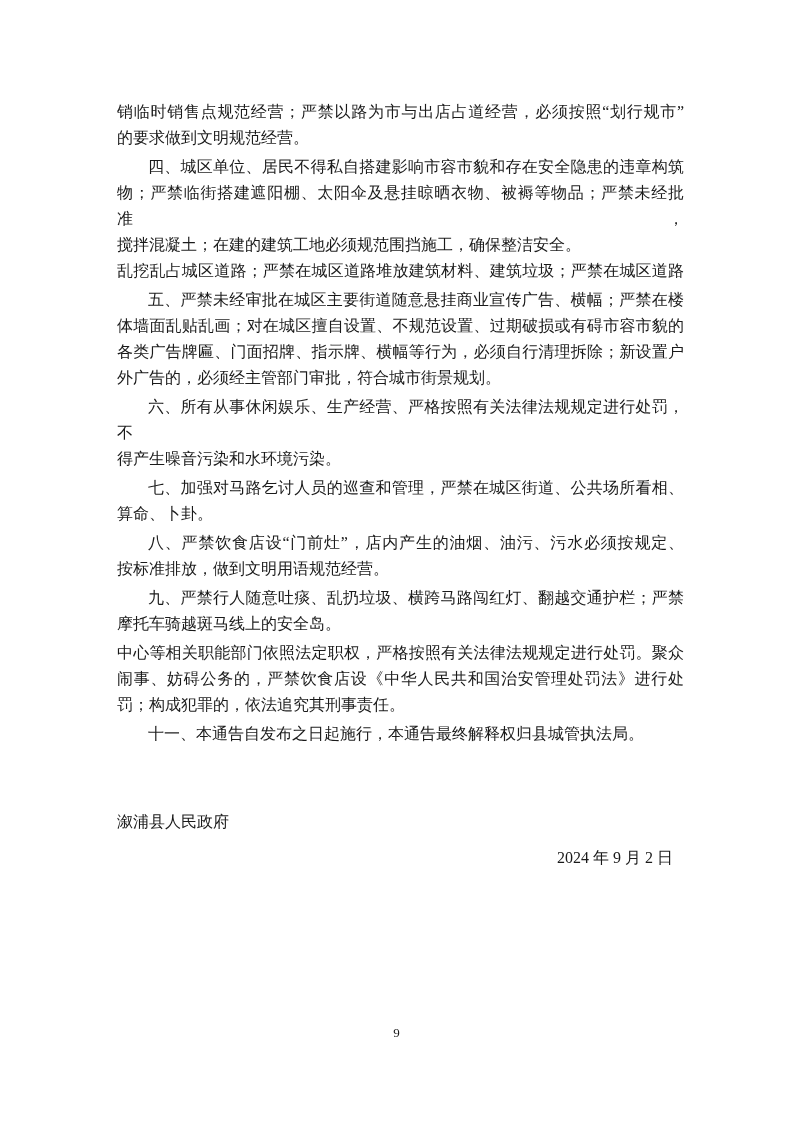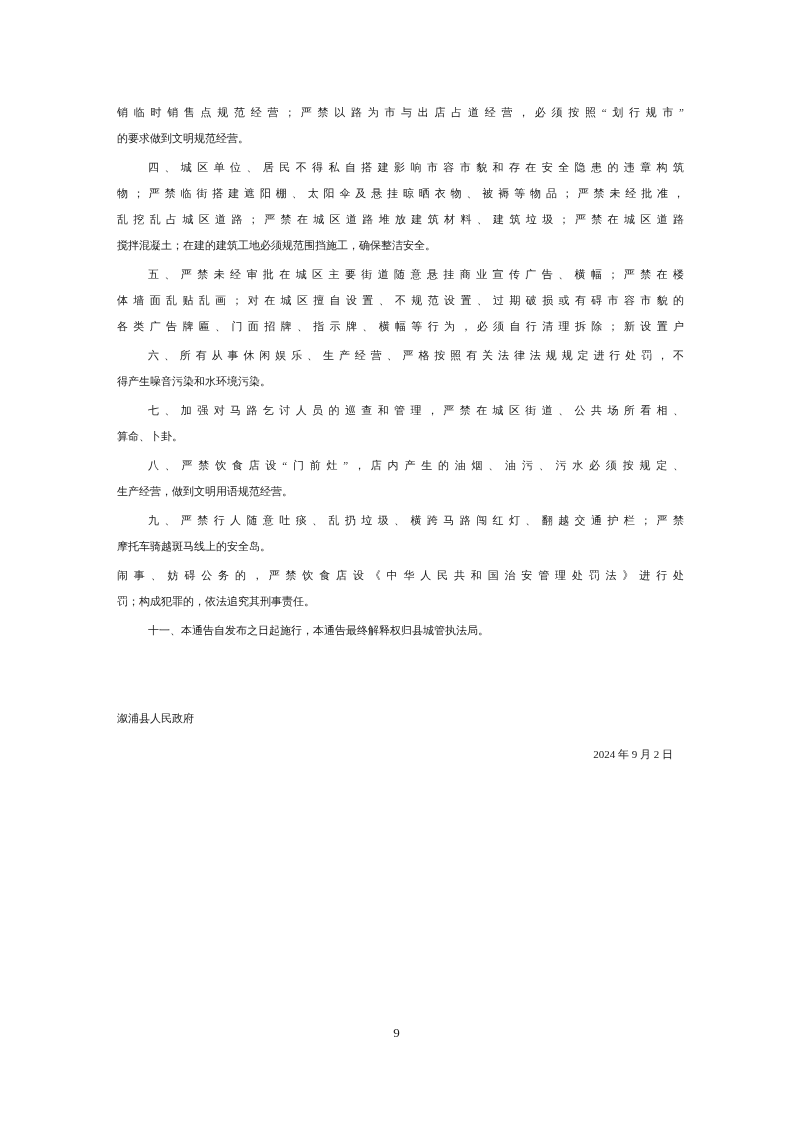--- a/index.html
+++ b/index.html
@@ -18,21 +18,21 @@
   .doc-page {
     position: absolute;
     inset: 0;
     background: #ffffff;
   }
   .doc-body {
     position: absolute;
     left: 117px;
     top: 99px;
     width: 567px;
-    font-size: 11px;
+    font-size: 16px;
     line-height: 26px;
   }
   .paragraph { margin: 0; }
   .paragraph + .paragraph { margin-top: 3px; }
   .line { text-align: left; }
   .line.fill {
     text-align: justify;
     text-align-last: justify;
   }
   .line.first-indent { text-indent: 31px; }
@@ -63,45 +63,47 @@
 <div class="doc-page">
   <div class="doc-body">
     <div id="paragraphs-container">
         <div class="paragraph">
           <div class="line fill">销临时销售点规范经营；严禁以路为市与出店占道经营，必须按照“划行规市”</div>
           <div class="line">的要求做到文明规范经营。</div>
         </div>
         <div class="paragraph">
           <div class="line fill first-indent">四、城区单位、居民不得私自搭建影响市容市貌和存在安全隐患的违章构筑</div>
           <div class="line fill">物；严禁临街搭建遮阳棚、太阳伞及悬挂晾晒衣物、被褥等物品；严禁未经批准，</div>
+          <div class="line">搅拌混凝土；在建的建筑工地必须规范围挡施工，确保整洁安全。</div>
           <div class="line fill">乱挖乱占城区道路；严禁在城区道路堆放建筑材料、建筑垃圾；严禁在城区道路</div>
-          <div class="line">搅拌混凝土；在建的建筑工地必须规范围挡施工，确保整洁安全。</div>
         </div>
         <div class="paragraph">
           <div class="line fill first-indent">五、严禁未经审批在城区主要街道随意悬挂商业宣传广告、横幅；严禁在楼</div>
           <div class="line fill">体墙面乱贴乱画；对在城区擅自设置、不规范设置、过期破损或有碍市容市貌的</div>
           <div class="line fill">各类广告牌匾、门面招牌、指示牌、横幅等行为，必须自行清理拆除；新设置户</div>
+          <div class="line">外广告的，必须经主管部门审批，符合城市街景规划。</div>
         </div>
         <div class="paragraph">
           <div class="line fill first-indent">六、所有从事休闲娱乐、生产经营、严格按照有关法律法规规定进行处罚，不</div>
           <div class="line">得产生噪音污染和水环境污染。</div>
         </div>
         <div class="paragraph">
           <div class="line fill first-indent">七、加强对马路乞讨人员的巡查和管理，严禁在城区街道、公共场所看相、</div>
           <div class="line">算命、卜卦。</div>
         </div>
         <div class="paragraph">
           <div class="line fill first-indent">八、严禁饮食店设“门前灶”，店内产生的油烟、油污、污水必须按规定、</div>
-          <div class="line">生产经营，做到文明用语规范经营。</div>
+          <div class="line">按标准排放，做到文明用语规范经营。</div>
         </div>
         <div class="paragraph">
           <div class="line fill first-indent">九、严禁行人随意吐痰、乱扔垃圾、横跨马路闯红灯、翻越交通护栏；严禁</div>
           <div class="line">摩托车骑越斑马线上的安全岛。</div>
         </div>
         <div class="paragraph">
+          <div class="line fill">中心等相关职能部门依照法定职权，严格按照有关法律法规规定进行处罚。聚众</div>
           <div class="line fill">闹事、妨碍公务的，严禁饮食店设《中华人民共和国治安管理处罚法》进行处</div>
           <div class="line">罚；构成犯罪的，依法追究其刑事责任。</div>
         </div>
         <div class="paragraph">
           <div class="line first-indent">十一、本通告自发布之日起施行，本通告最终解释权归县城管执法局。</div>
         </div>
       </div>
     <div class="signature-block">溆浦县人民政府</div>
     <div class="date-line">2024 年 9 月 2 日</div>
   </div>

